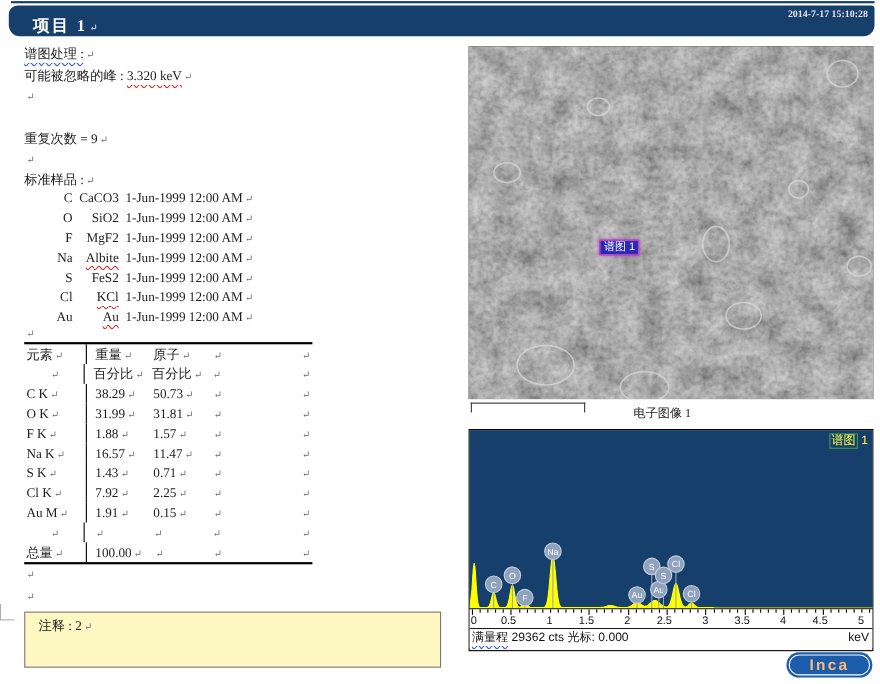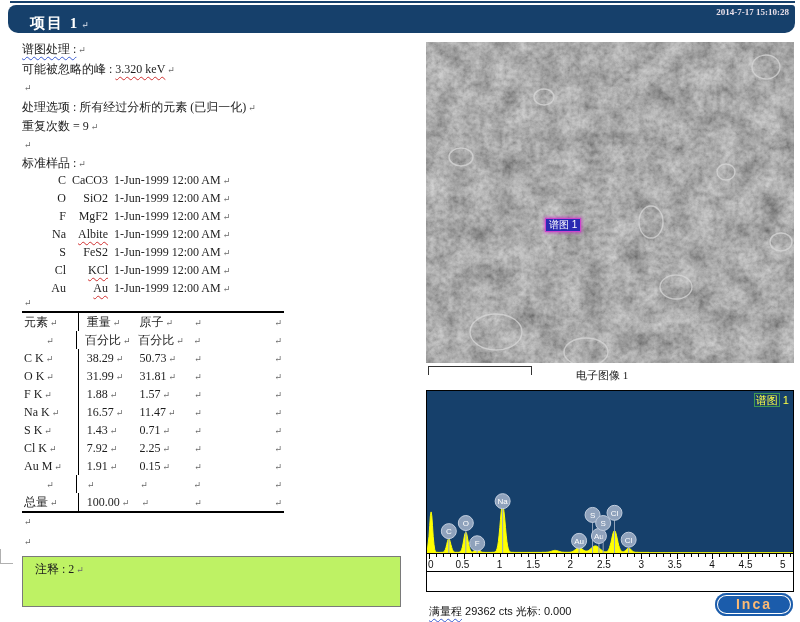--- a/index.html
+++ b/index.html
@@ -46,25 +46,25 @@
   #spectrum-panel{position:absolute;left:426px;top:390px;width:368px;height:202px;border:1px solid #000;
                   box-sizing:border-box;background:#fff;}
   #spectrum-plot{position:relative;width:100%;height:163px;background:#16406b;border-bottom:1px solid #000;box-sizing:border-box;}
   #spectrum-legend{position:absolute;right:4px;top:2px;color:#ffff44;font-size:11px;font-family:"Liberation Sans",sans-serif;}
   #spectrum-legend .boxed{border:1px solid #3f9a4f;padding:0 1px;}
   #tick-strip{position:relative;width:100%;height:18px;background:#fff;border-bottom:1px solid #000;box-sizing:border-box;
               font-family:"Liberation Sans",sans-serif;}
   .tickmark{position:absolute;top:0;width:1px;background:#000;}
   .ticklabel{position:absolute;top:5px;font-size:10px;color:#111;}
   #status-strip{position:relative;width:100%;height:17px;background:#fff;font-size:11px;line-height:16px;
-                font-family:"Liberation Sans",sans-serif;color:#111;margin-top:31px;}
+                font-family:"Liberation Sans",sans-serif;color:#111;}
   #status-left{position:absolute;left:2px;top:0;white-space:nowrap;}
   #kev-label{position:absolute;right:3px;top:0;}
   
-  #annotation-box{position:absolute;left:22px;top:556px;width:377px;height:49px;border:1px solid #7a7a7a;background:#bef264;}
+  #annotation-box{position:absolute;left:22px;top:556px;width:377px;height:49px;border:1px solid #7a7a7a;background:#fef9c3;}
   #annotation-text{position:absolute;left:12px;top:4px;font-size:12px;}
   #frame-corner{position:absolute;left:0;top:549px;width:12px;height:14px;border-left:1px solid #b0b0b0;border-bottom:1px solid #b0b0b0;}
   
   #inca-logo{position:absolute;right:7px;top:593px;width:78px;height:23px;background:#1b5cab;border-radius:12px;
              box-shadow:inset 0 0 0 2px #1b5cab, inset 0 0 0 3px #ffffff;
              color:#fdba74;font-family:"Liberation Sans",sans-serif;font-weight:bold;font-size:14px;
              text-align:center;line-height:23px;letter-spacing:2px;}
 </style>
 </head>
 <body>
@@ -77,23 +77,20 @@
     <span id="header-time">2014-7-17 15:10:28</span>
   </div>
 
   <div class="tline" style="top:41px;">
     <span class="wavy-blue">谱图处理 :</span><span class="pil">↵</span>
   </div>
   <div class="tline" style="top:61px;">
     <span>可能被忽略的峰 : </span><span class="wavy-red">3.320 keV</span><span class="pil">↵</span>
   </div>
   <div class="tline" style="top:80px;"><span class="pil">↵</span></div>
-  <div class="tline" style="top:99px;">
-    <span>处理选项 : 所有经过分析的元素 (已归一化)</span><span class="pil">↵</span>
-  </div>
   <div class="tline" style="top:118px;">
     <span>重复次数 = 9</span><span class="pil">↵</span>
   </div>
   <div class="tline" style="top:137px;"><span class="pil">↵</span></div>
 
   <div class="tline" style="top:155px;">
     <span>标准样品 :</span><span class="pil">↵</span>
   </div>
   <div id="standards-rows">
       <div class="std-row" style="top: 173px;"><span class="std-el">C</span><span class="std-cp">CaCO3</span><span>1-Jun-1999 12:00 AM</span><span class="pil">↵</span></div>

